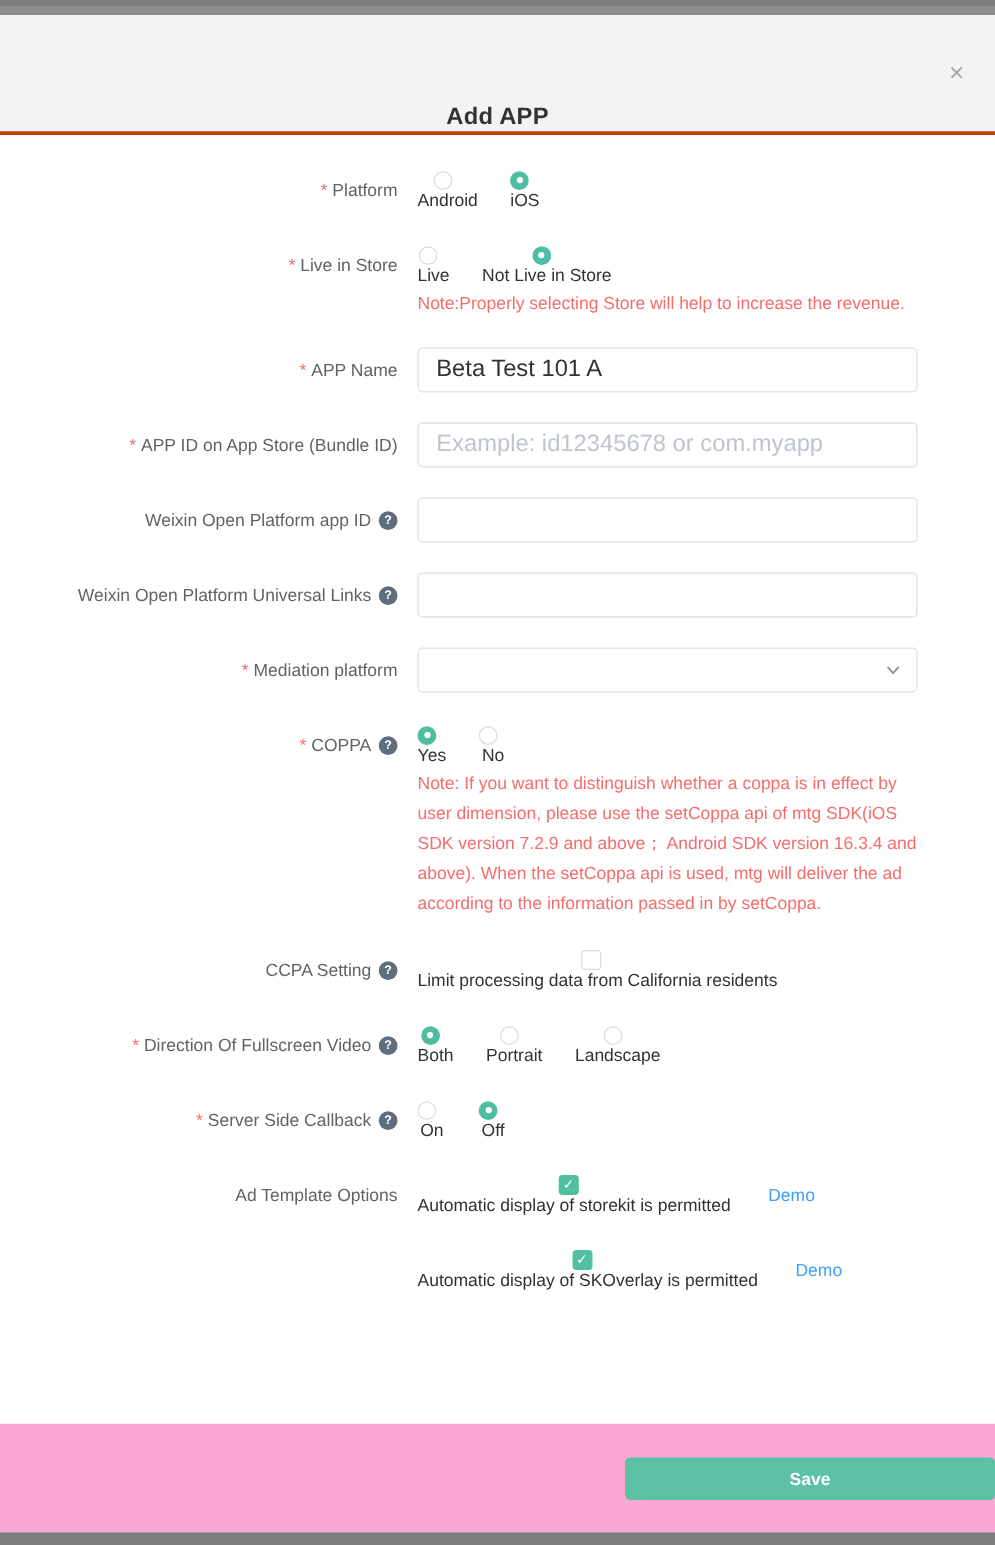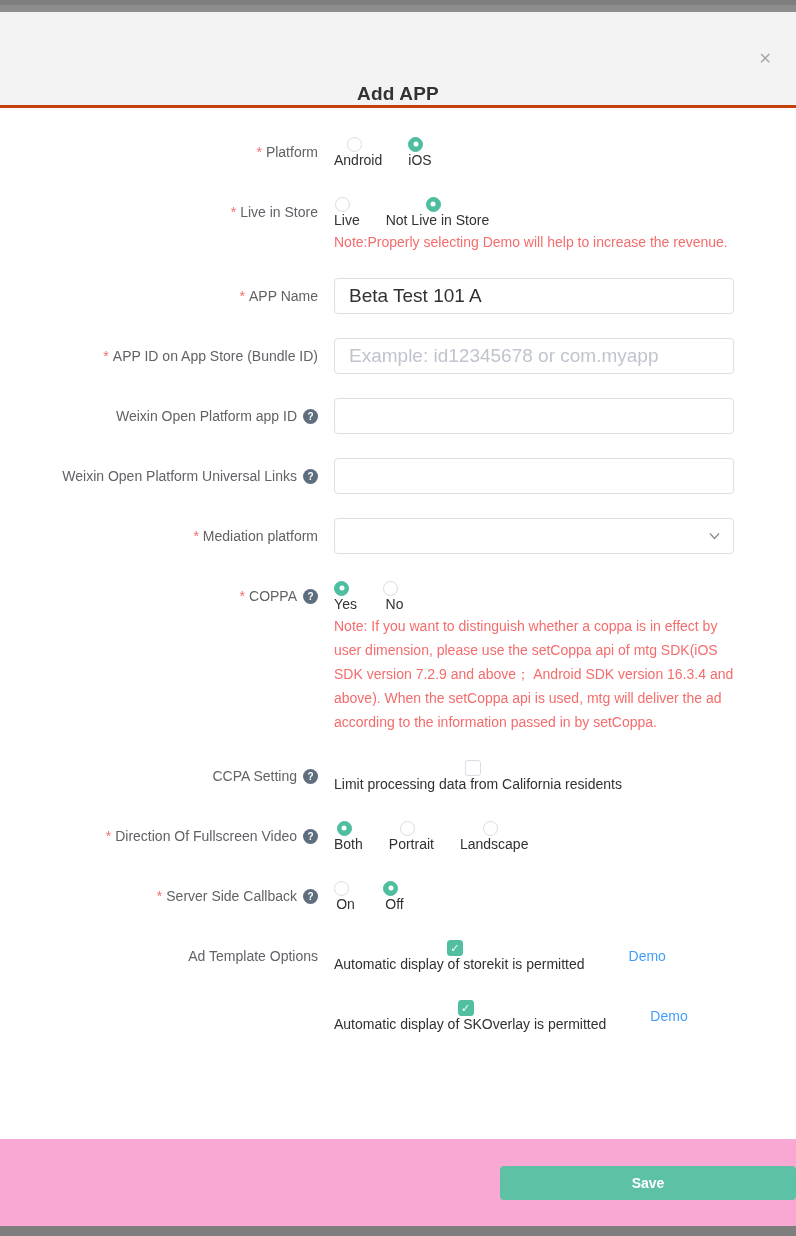--- a/index.html
+++ b/index.html
@@ -76,21 +76,21 @@
 
   .select-box {
     width:100%; height:36px; border:1px solid #dcdfe6; border-radius:4px;
     background:#fff; position:relative; cursor:pointer;
   }
   .chevron {
     position:absolute; right:12px; top:50%; transform:translateY(-50%);
     width:13px; height:13px;
   }
 
-  .demo-link { color:#409eff; margin-left:18px; cursor:pointer; text-decoration:none; }
+  .demo-link { color:#409eff; margin-left:4px; cursor:pointer; text-decoration:none; }
 
   .modal-footer {
     height:87px; background:#f9a8d4;
     display:flex; align-items:center; justify-content:flex-end;
   }
   .save-btn {
     width:296px; height:34px; background:#5cc1a5; border:none; border-radius:4px;
     color:#fff; font-size:14px; font-weight:700; cursor:pointer;
     font-family:"Liberation Sans","DejaVu Sans",sans-serif;
   }
@@ -138,21 +138,21 @@
         <div class="control-line">
           <span class="radio-option">
             <span class="radio-circle"></span>
             <span>Live</span>
           </span>
           <span class="radio-option">
             <span class="radio-circle checked"></span>
             <span>Not Live in Store</span>
           </span>
         </div>
-        <div class="note">Note:Properly selecting Demo will help to increase the revenue.</div>
+        <div class="note">Note:Properly selecting Store will help to increase the revenue.</div>
       </div>
     </div>
 
     <div class="row">
       <div class="row-label">
         <span class="asterisk">*</span>
         <span>APP Name</span>
       </div>
       <div class="row-control">
         <input class="text-input" type="text" value="Beta Test 101 A" style="">

